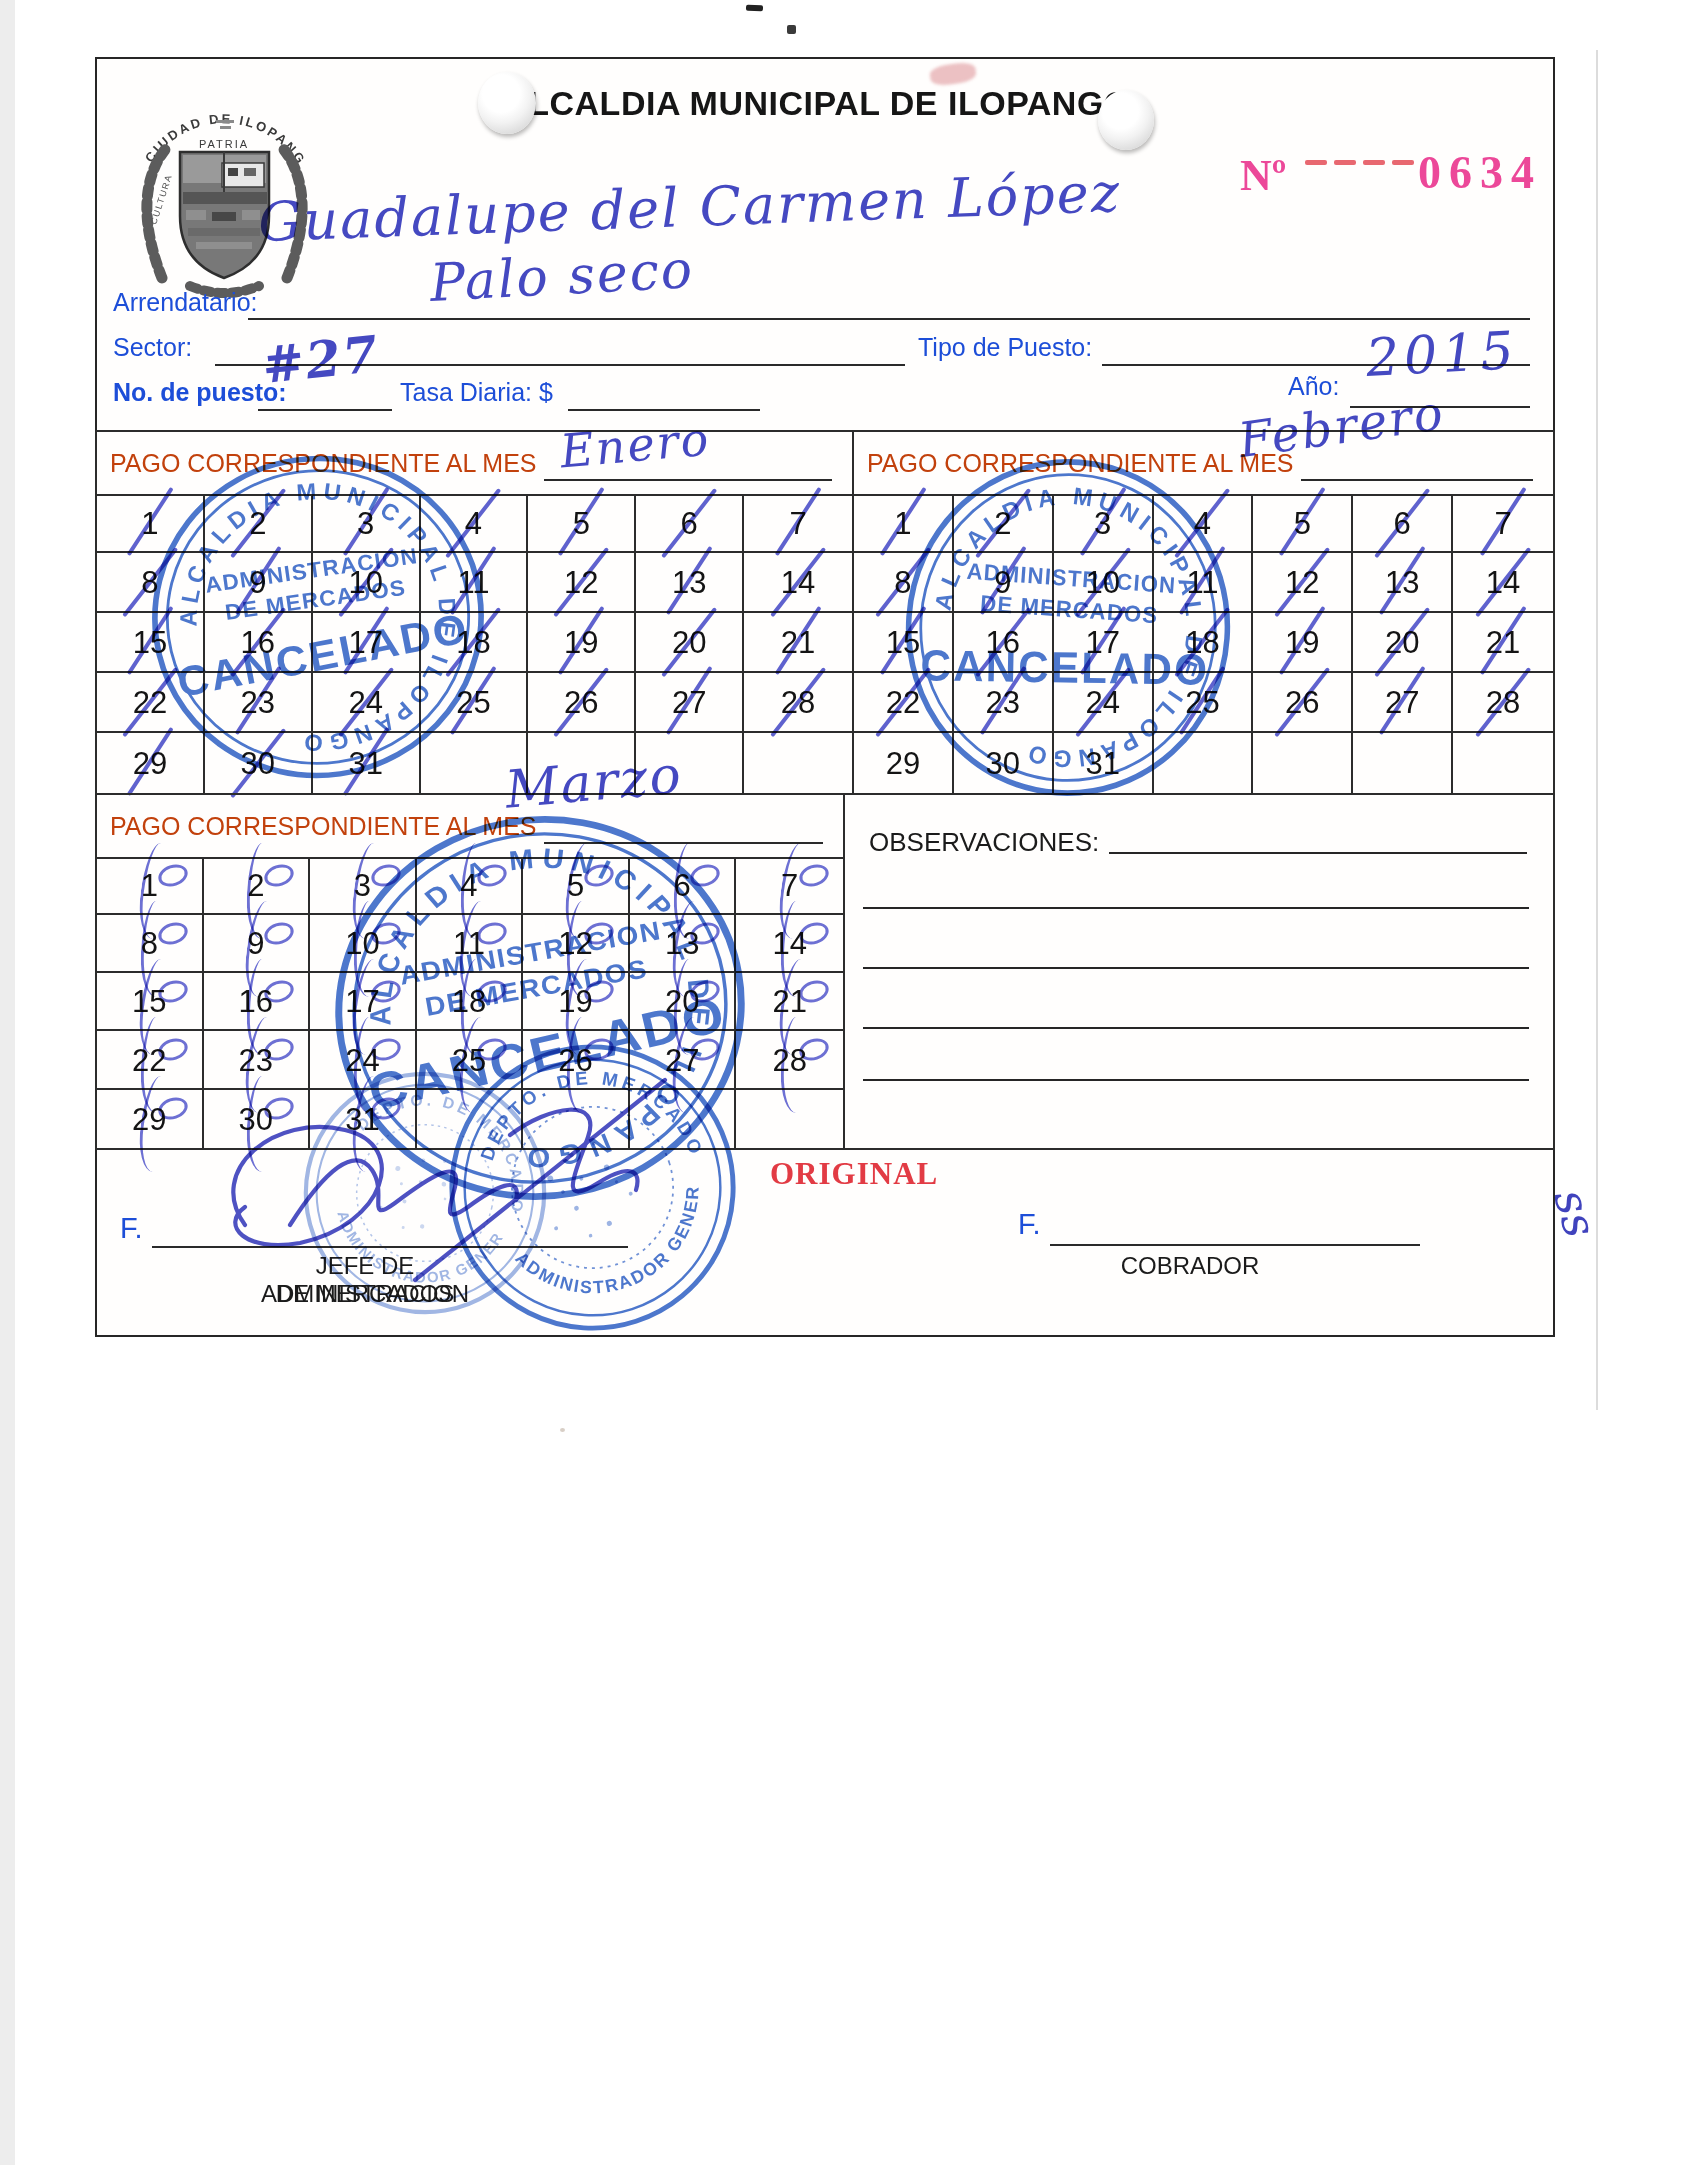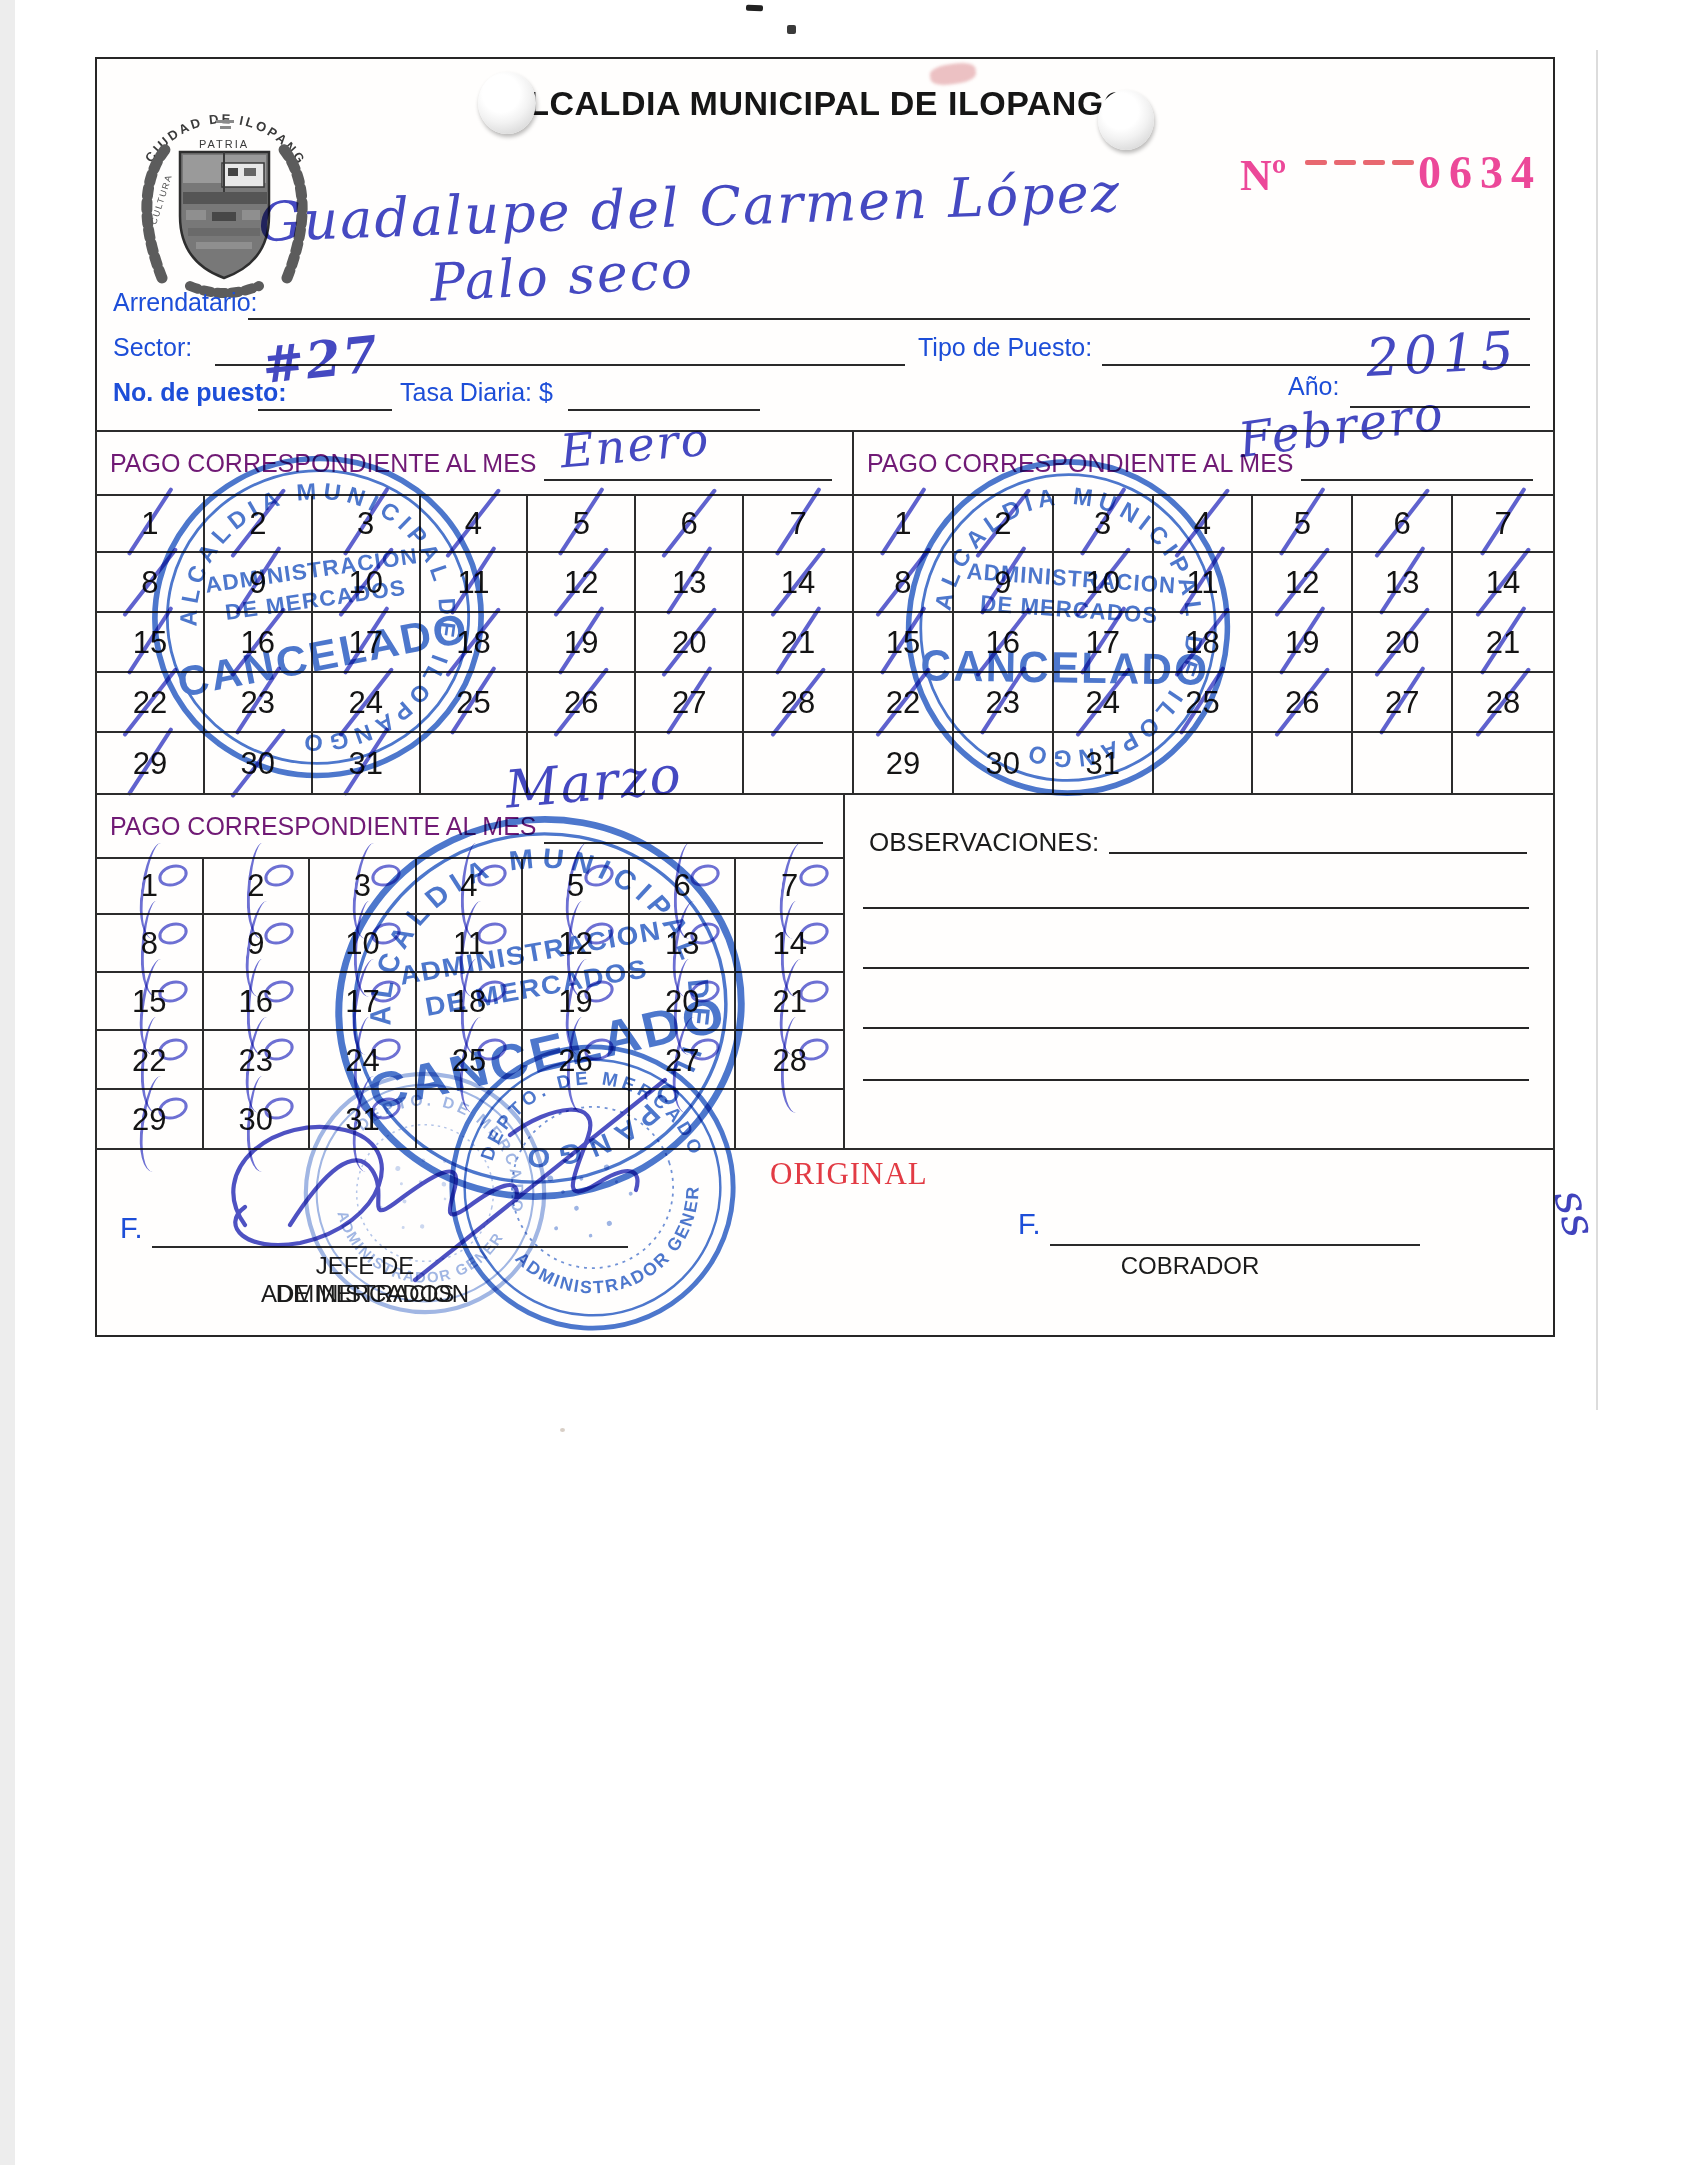--- a/index.html
+++ b/index.html
@@ -23,21 +23,21 @@
   .dash{height:4.5px;background:rgba(226,66,76,.8);border-radius:2px;z-index:2;}
   
   .lbl{font-size:25px;color:#1d4ed8;z-index:2;}
   .uline{height:0;border-bottom:2.2px solid #2a2a2a;z-index:1;}
   
   .hw{font-family:"DejaVu Serif",serif;font-style:italic;color:#4549c3;z-index:6;
       mix-blend-mode:multiply;white-space:nowrap;letter-spacing:2px;}
   
   .panel{border:2.4px solid #2c2c2c;box-sizing:border-box;background:transparent;z-index:1;}
   .cal-head{height:64px;border-bottom:2.4px solid #2c2c2c;box-sizing:border-box;display:flex;align-items:center;padding:0 16px 0 13px;}
-  .cal-head .t{font-size:25px;color:#701a75;white-space:nowrap;}
+  .cal-head .t{font-size:25px;color:#c2410c;white-space:nowrap;}
   .cal-head .ml{flex:1;align-self:flex-end;margin:0 4px 13px 8px;border-bottom:2.2px solid #2a2a2a;height:0;}
   .grid{position:absolute;left:0;right:0;top:61.6px;bottom:0;display:grid;grid-template-columns:repeat(7,1fr);grid-template-rows:repeat(5,1fr);}
   .cell{position:relative;border-right:2.2px solid #2c2c2c;border-bottom:2.2px solid #2c2c2c;
         display:flex;align-items:center;justify-content:center;font-size:31px;color:#141414;}
   .cell:nth-child(7n){border-right:none;}
   .cell:nth-child(n+29){border-bottom:none;}
   .cell .n{position:relative;top:1px;}
   .cell.slash::after{content:"";position:absolute;left:50%;top:50%;width:3.6px;height:86px;
     background:rgba(67,71,198,.85);border-radius:3px;transform:translate(-50%,-50%) rotate(38deg);z-index:5;mix-blend-mode:multiply;}
   .cell.slash:nth-child(odd)::after{transform:translate(-50%,-52%) rotate(33deg);height:80px;}
@@ -45,21 +45,21 @@
     border:3px solid rgba(72,76,200,.8);border-radius:50%;transform:rotate(-18deg);z-index:5;mix-blend-mode:multiply;}
   .cell.loop::after{content:"";position:absolute;left:42%;top:-14px;width:26px;height:96px;
     border-left:3.6px solid rgba(72,76,200,.8);border-radius:48% 52% 40% 60% / 55% 45% 55% 45%;
     transform:rotate(7deg);z-index:5;mix-blend-mode:multiply;}
   .cell.loop:nth-child(even)::after{transform:rotate(-4deg) skewX(-6deg);}
   
   .obs-line{height:0;border-bottom:2.2px solid #262626;z-index:1;}
   
   .stamp{z-index:4;mix-blend-mode:multiply;opacity:.85;pointer-events:none;}
   .ink{z-index:6;mix-blend-mode:multiply;pointer-events:none;}
-  .orig{font-family:"Liberation Serif",serif;font-weight:normal;font-size:31px;color:#e23b44;letter-spacing:1px;z-index:3;}
+  .orig{font-family:"Liberation Serif",serif;font-weight:bold;font-size:31px;color:#e23b44;letter-spacing:1px;z-index:3;}
   .cap{font-size:24px;color:#1b1b1b;text-align:center;z-index:2;}
   .note{font-family:"DejaVu Serif",serif;font-style:italic;color:#4043bd;font-size:46px;transform:rotate(74deg);z-index:6;}
 </style>
 </head>
 <body>
 
 <div id="scene">
 
   <div class="abs edge-left"></div>
   <div class="abs paper-edge"></div>

